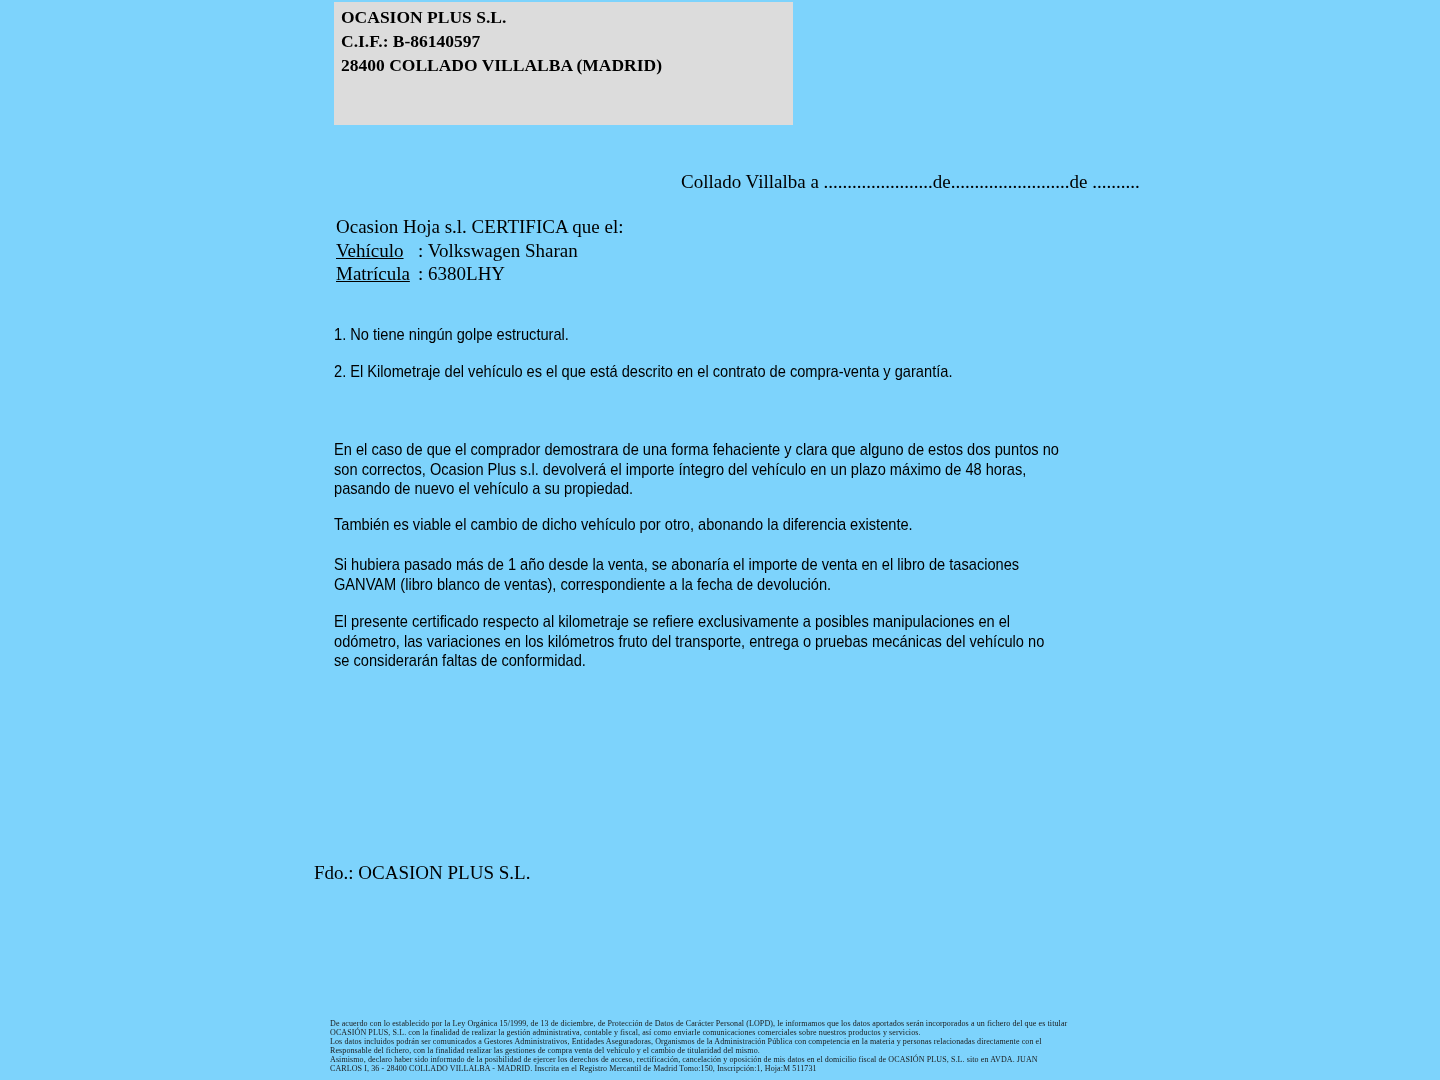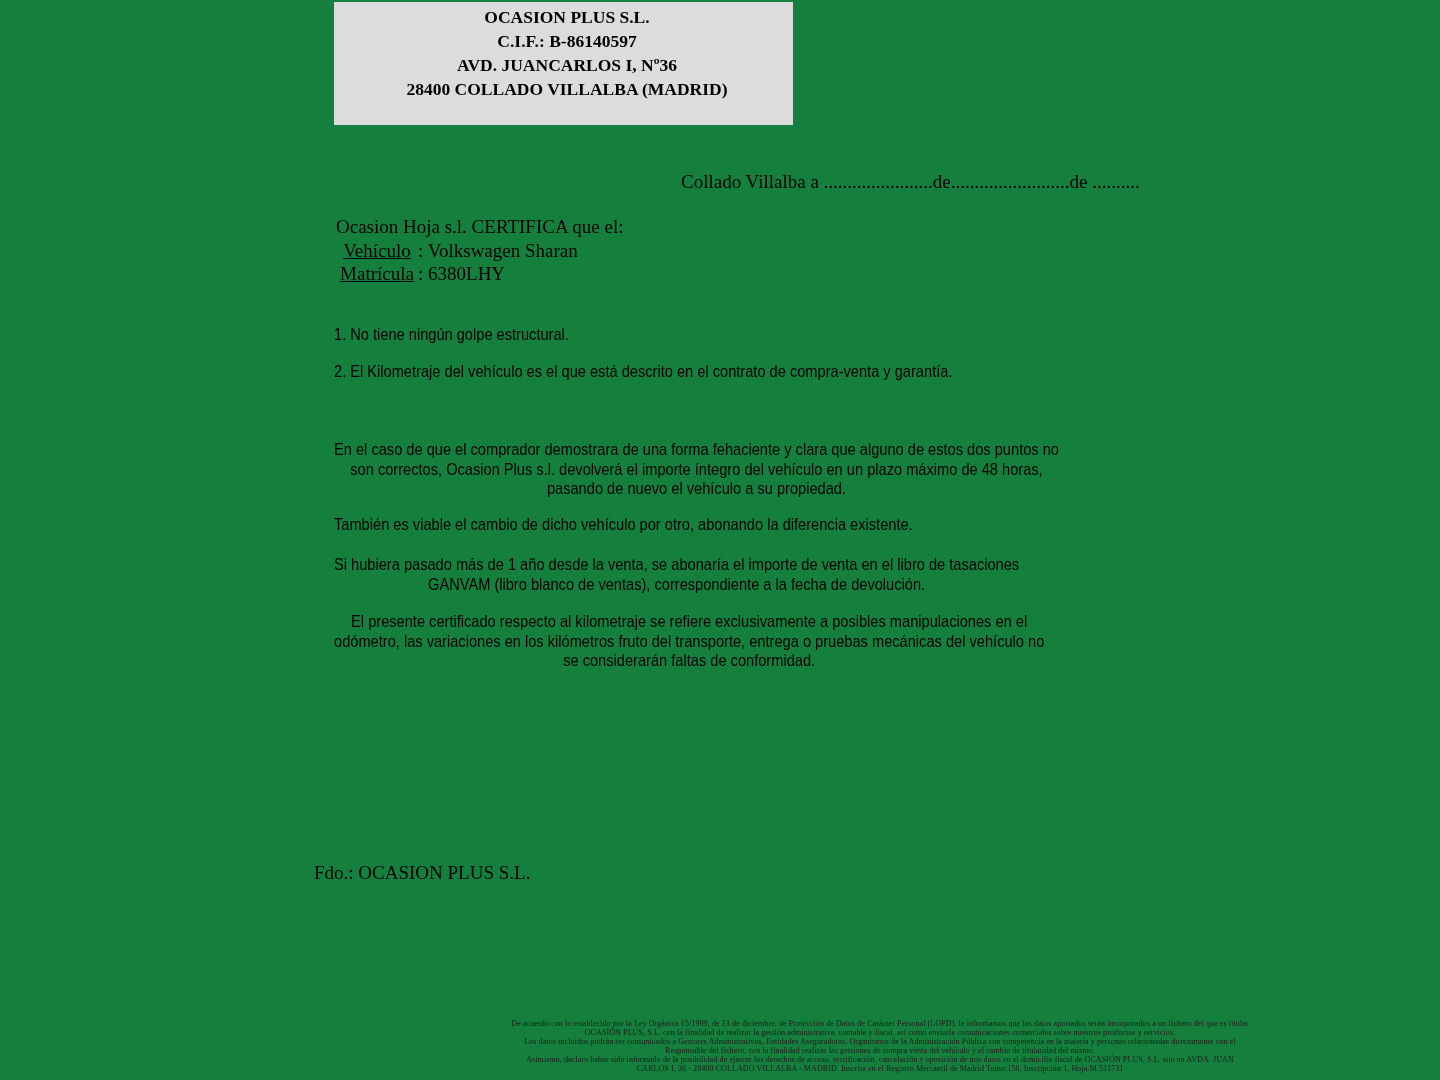--- a/index.html
+++ b/index.html
@@ -1,23 +1,22 @@
 <!DOCTYPE html>
 <html><head>
 <meta charset="utf-8">
 <style>
   * { margin: 0; padding: 0; box-sizing: border-box; }
   html, body { width: 1440px; height: 1080px; background: #ffffff; overflow: hidden; }
   .page {
     position: relative;
     width: 1440px;
     height: 1080px;
-    background: #15803d;
+    background: #7dd3fc;
     color: #000000;
-    text-align: center;
   }
   
   .serif { font-family: "Liberation Serif", serif; font-size: 19px; color: #000; }
 
   .header-box {
     position: absolute;
     left: 334px;
     top: 2px;
     width: 459px;
     height: 123px;
@@ -89,21 +88,20 @@
   }
 </style>
 </head>
 <body>
 
 <div class="page">
 
   <div class="header-box">
     <div class="line">OCASION PLUS S.L.</div>
     <div class="line">C.I.F.: B-86140597</div>
-    <div class="line">AVD. JUANCARLOS I, Nº36</div>
     <div class="line">28400 COLLADO VILLALBA (MADRID)</div>
   </div>
 
   <div class="date-line serif">Collado Villalba a .......................de.........................de ..........</div>
 
   <div class="cert-block serif">
     <div>Ocasion Hoja s.l. CERTIFICA que el:</div>
     <div class="cert-row">
       <span class="cert-label">Vehículo</span>
       <span class="cert-value">: Volkswagen Sharan</span>

